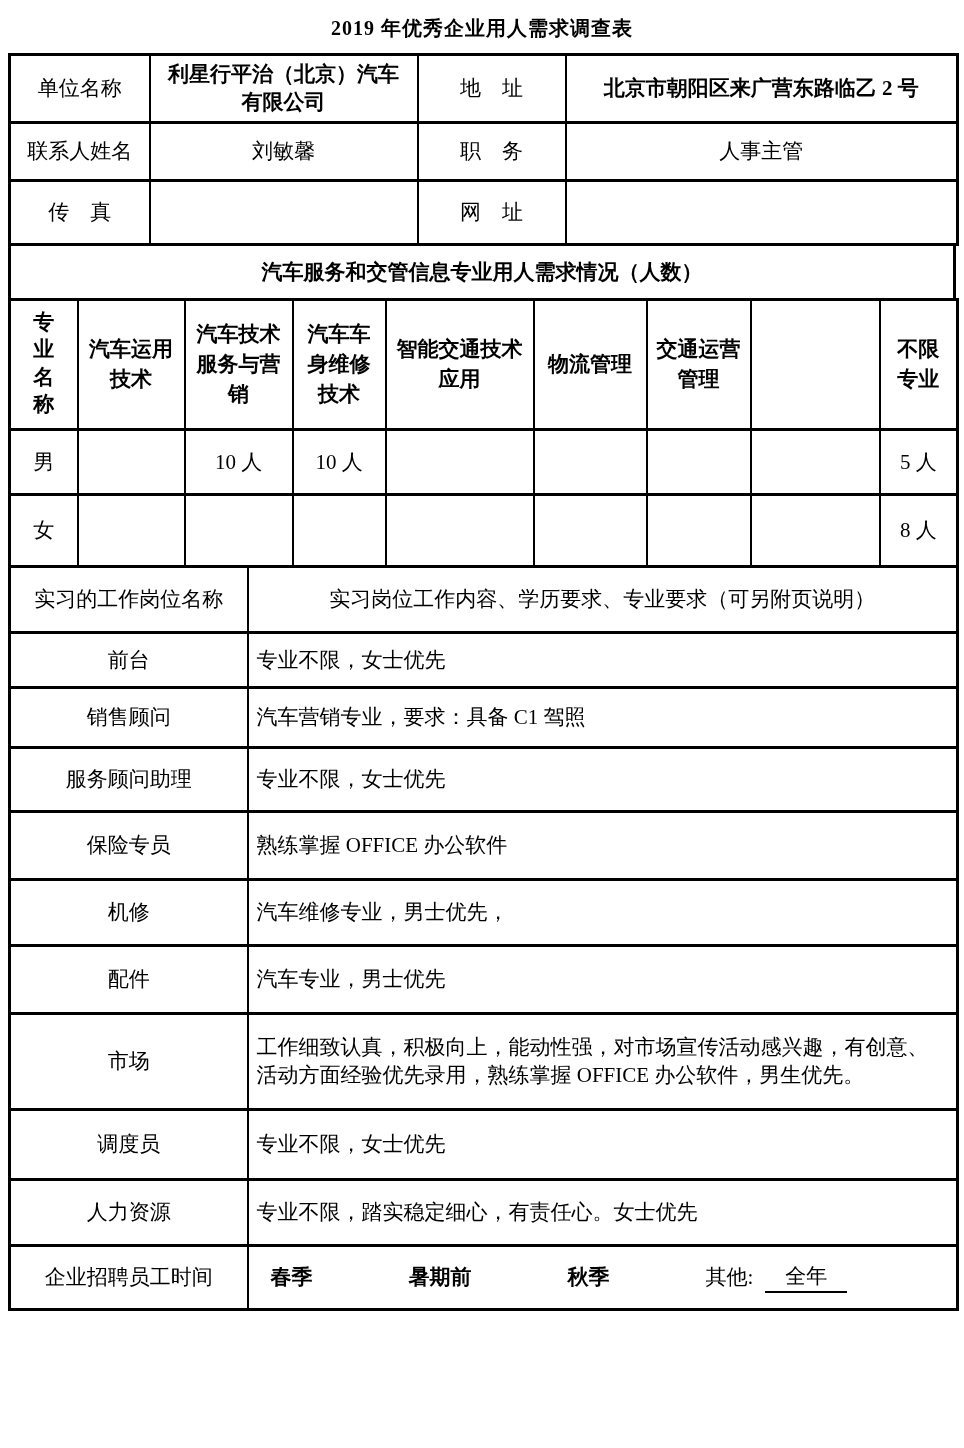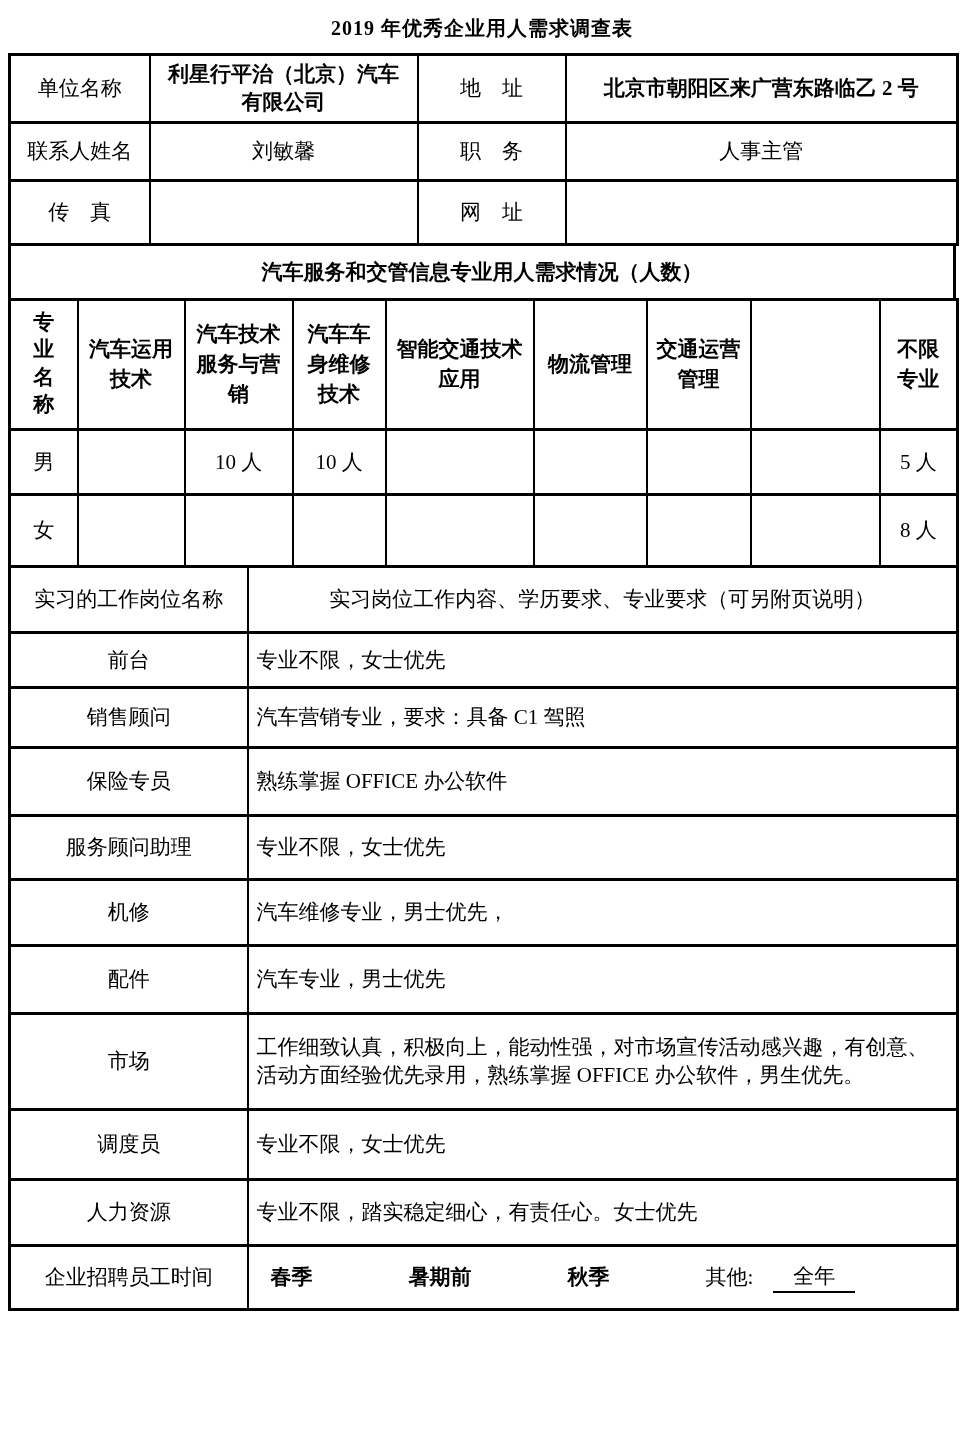--- a/index.html
+++ b/index.html
@@ -35,21 +35,21 @@
     vertical-align: middle;
     word-break: break-all;
   }
   .c { text-align: center; }
   .l { text-align: left; }
   .b { font-weight: 700; }
   .vert { display: inline-block; width: 1.15em; line-height: 1.3; text-align: center; }
   .hdr { line-height: 1.45; }
   .seasons { display: flex; align-items: center; padding-left: 14px; }
   .season { margin-right: 96px; font-weight: bold; }
-  .other-label { margin-right: 20px; font-family: Liberation Serif, serif; }
+  .other-label { margin-right: 12px; font-family: Liberation Serif, serif; }
   .fill-underline {
     display: inline-block;
     border-bottom: 2px solid #000;
     padding: 0 20px 1px 20px;
     text-align: center;
   }
 </style>
 </head>
 <body>
 
@@ -154,27 +154,27 @@
       <td class="c">实习岗位工作内容、学历要求、专业要求（可另附页说明）</td>
     </tr>
     <tr style="height:55px">
       <td class="c">前台</td>
       <td class="l">专业不限，女士优先</td>
     </tr>
     <tr style="height:60px">
       <td class="c">销售顾问</td>
       <td class="l">汽车营销专业，要求：具备 C1 驾照</td>
     </tr>
+    <tr style="height:64px">
+      <td class="c">服务顾问助理</td>
+      <td class="l">专业不限，女士优先</td>
+    </tr>
     <tr style="height:68px">
       <td class="c">保险专员</td>
       <td class="l">熟练掌握 OFFICE 办公软件</td>
-    </tr>
-    <tr style="height:64px">
-      <td class="c">服务顾问助理</td>
-      <td class="l">专业不限，女士优先</td>
     </tr>
     <tr style="height:66px">
       <td class="c">机修</td>
       <td class="l">汽车维修专业，男士优先，</td>
     </tr>
     <tr style="height:68px">
       <td class="c">配件</td>
       <td class="l">汽车专业，男士优先</td>
     </tr>
     <tr style="height:96px">

